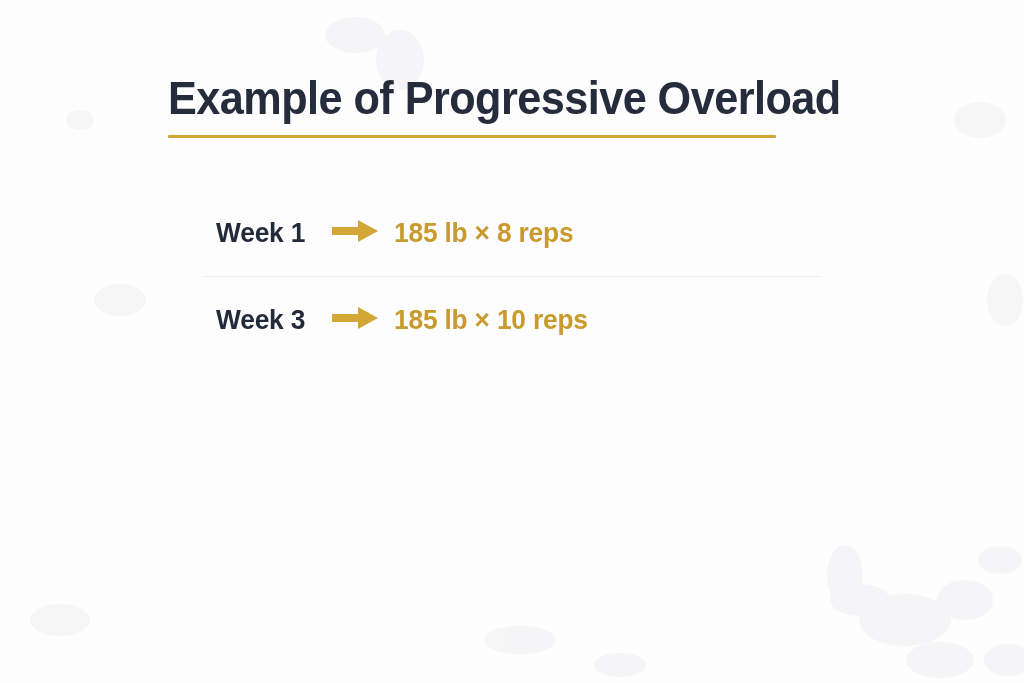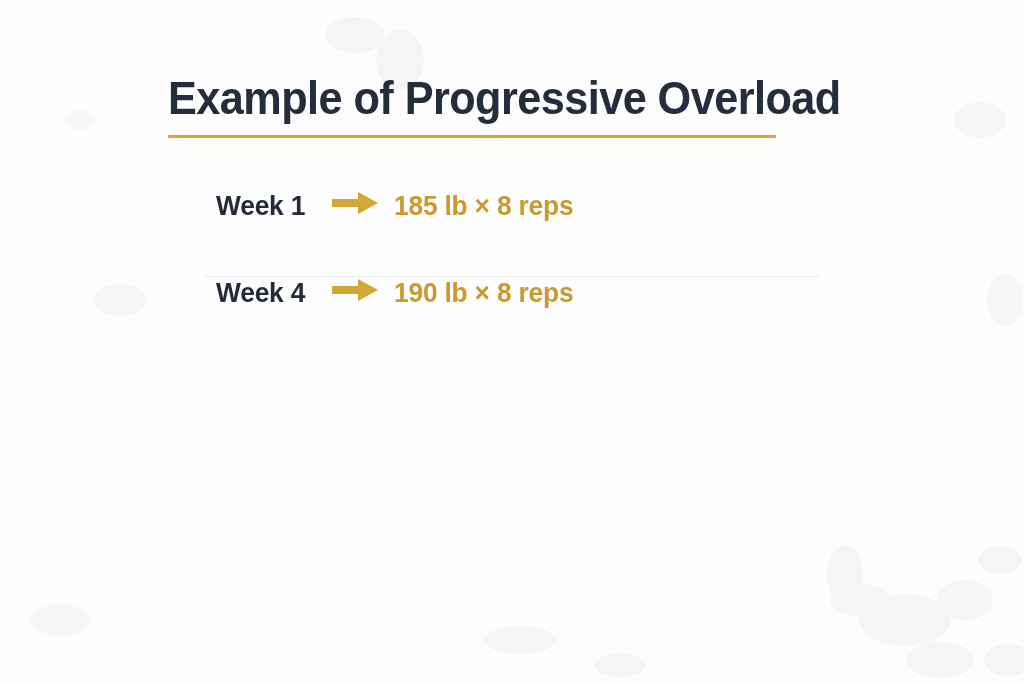--- a/index.html
+++ b/index.html
@@ -64,20 +64,21 @@
   
   #progression-list {
     position: absolute;
     left: 204px;
     top: 190px;
     width: 616px;
   }
 
   .progression-row {
     display: flex;
+    align-items: center;
     height: 86px;
     box-sizing: border-box;
     padding-left: 12px;
   }
 
   .progression-row + .progression-row {
     border-top: 1.6px solid #ebecf1;
   }
 
   .week-label {
@@ -147,25 +148,25 @@
       <span class="week-label">Week 1</span>
       <span class="arrow-icon">
         <svg width="46" height="26" viewBox="0 0 46 26" aria-hidden="true">
           <path d="M0 9 H26 V2 L46 13 L26 24 V17 H0 Z" fill="#d2a736"></path>
         </svg>
       </span>
       <span class="set-value">185 lb × 8 reps</span>
     </div>
 
 
-
     <div class="progression-row">
-      <span class="week-label">Week 4</span>
+      <span class="week-label">Week 3</span>
       <span class="arrow-icon">
         <svg width="46" height="26" viewBox="0 0 46 26" aria-hidden="true">
           <path d="M0 9 H26 V2 L46 13 L26 24 V17 H0 Z" fill="#d2a736"></path>
         </svg>
       </span>
-      <span class="set-value">190 lb × 8 reps</span>
+      <span class="set-value">185 lb × 10 reps</span>
     </div>
+
 
   </div>
 </div>
 
 </body></html>

